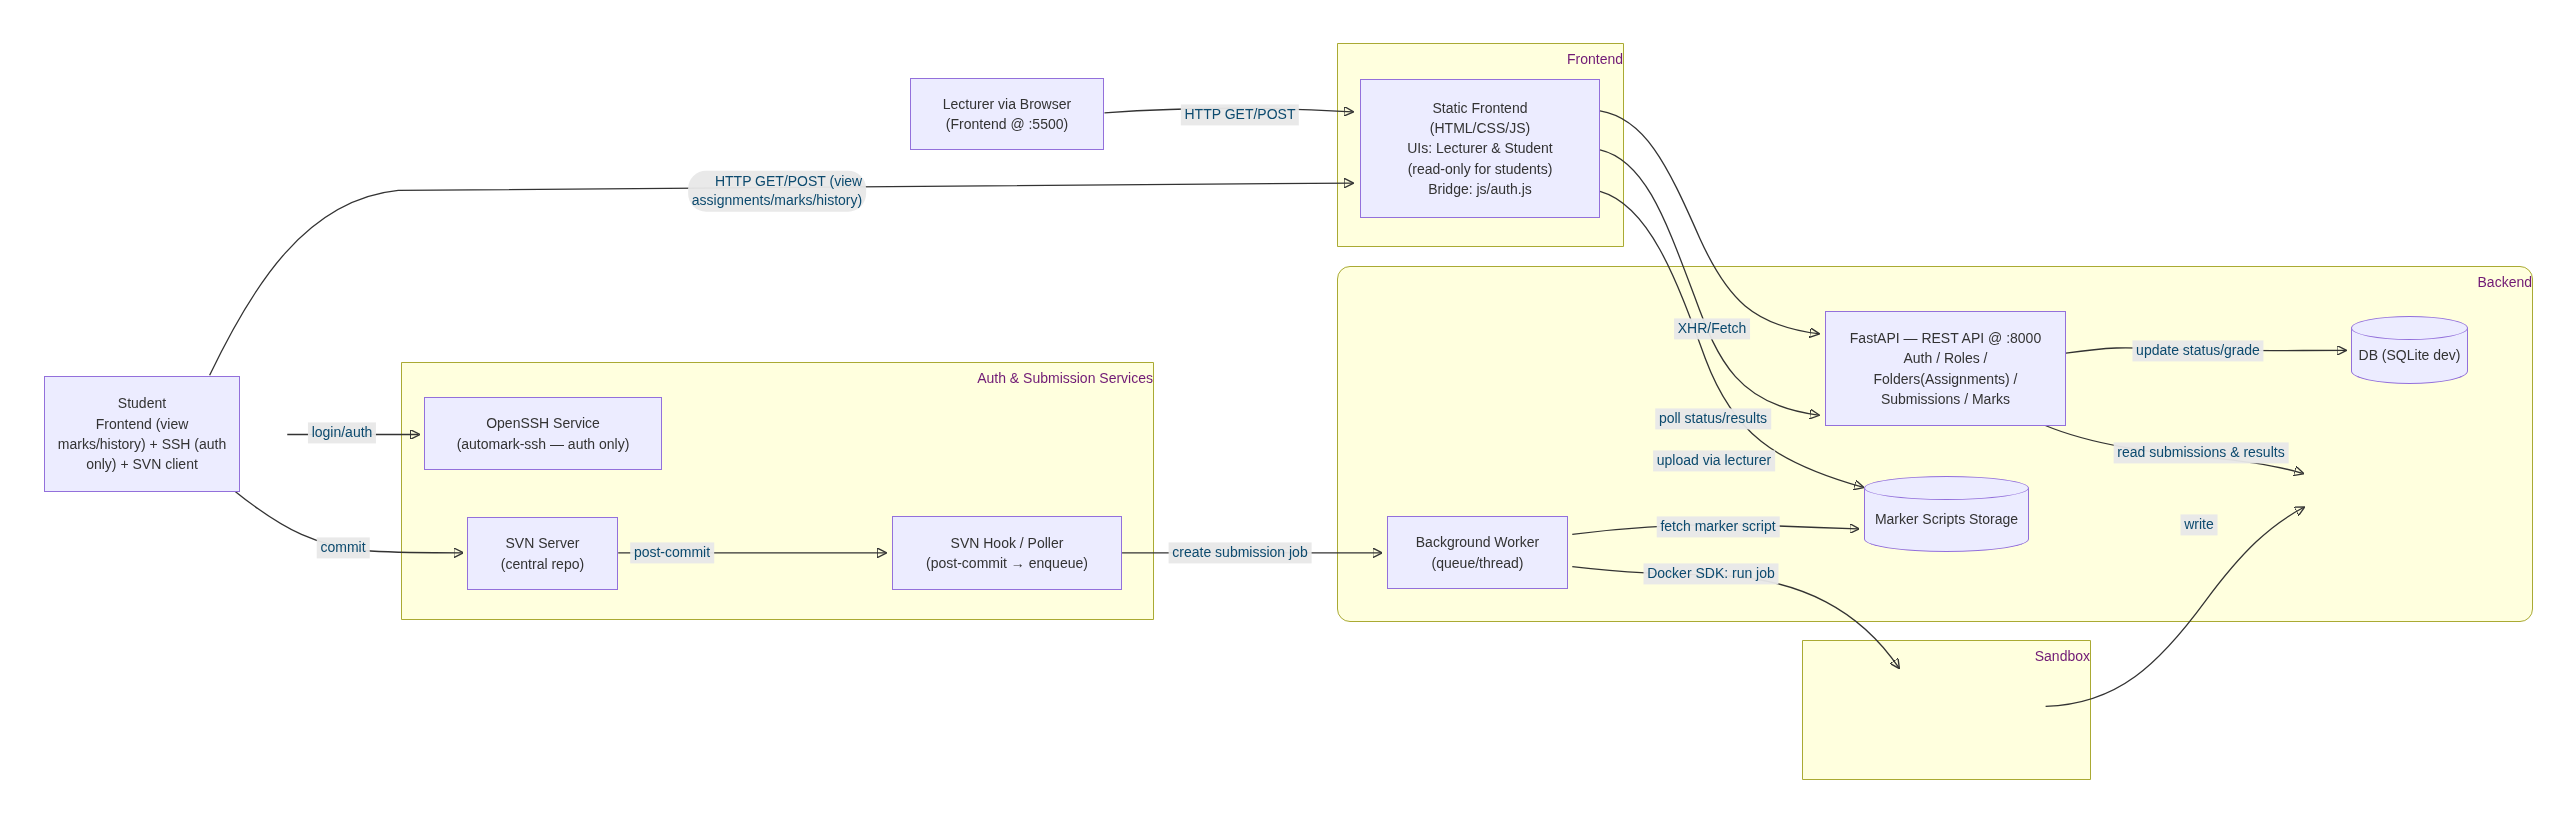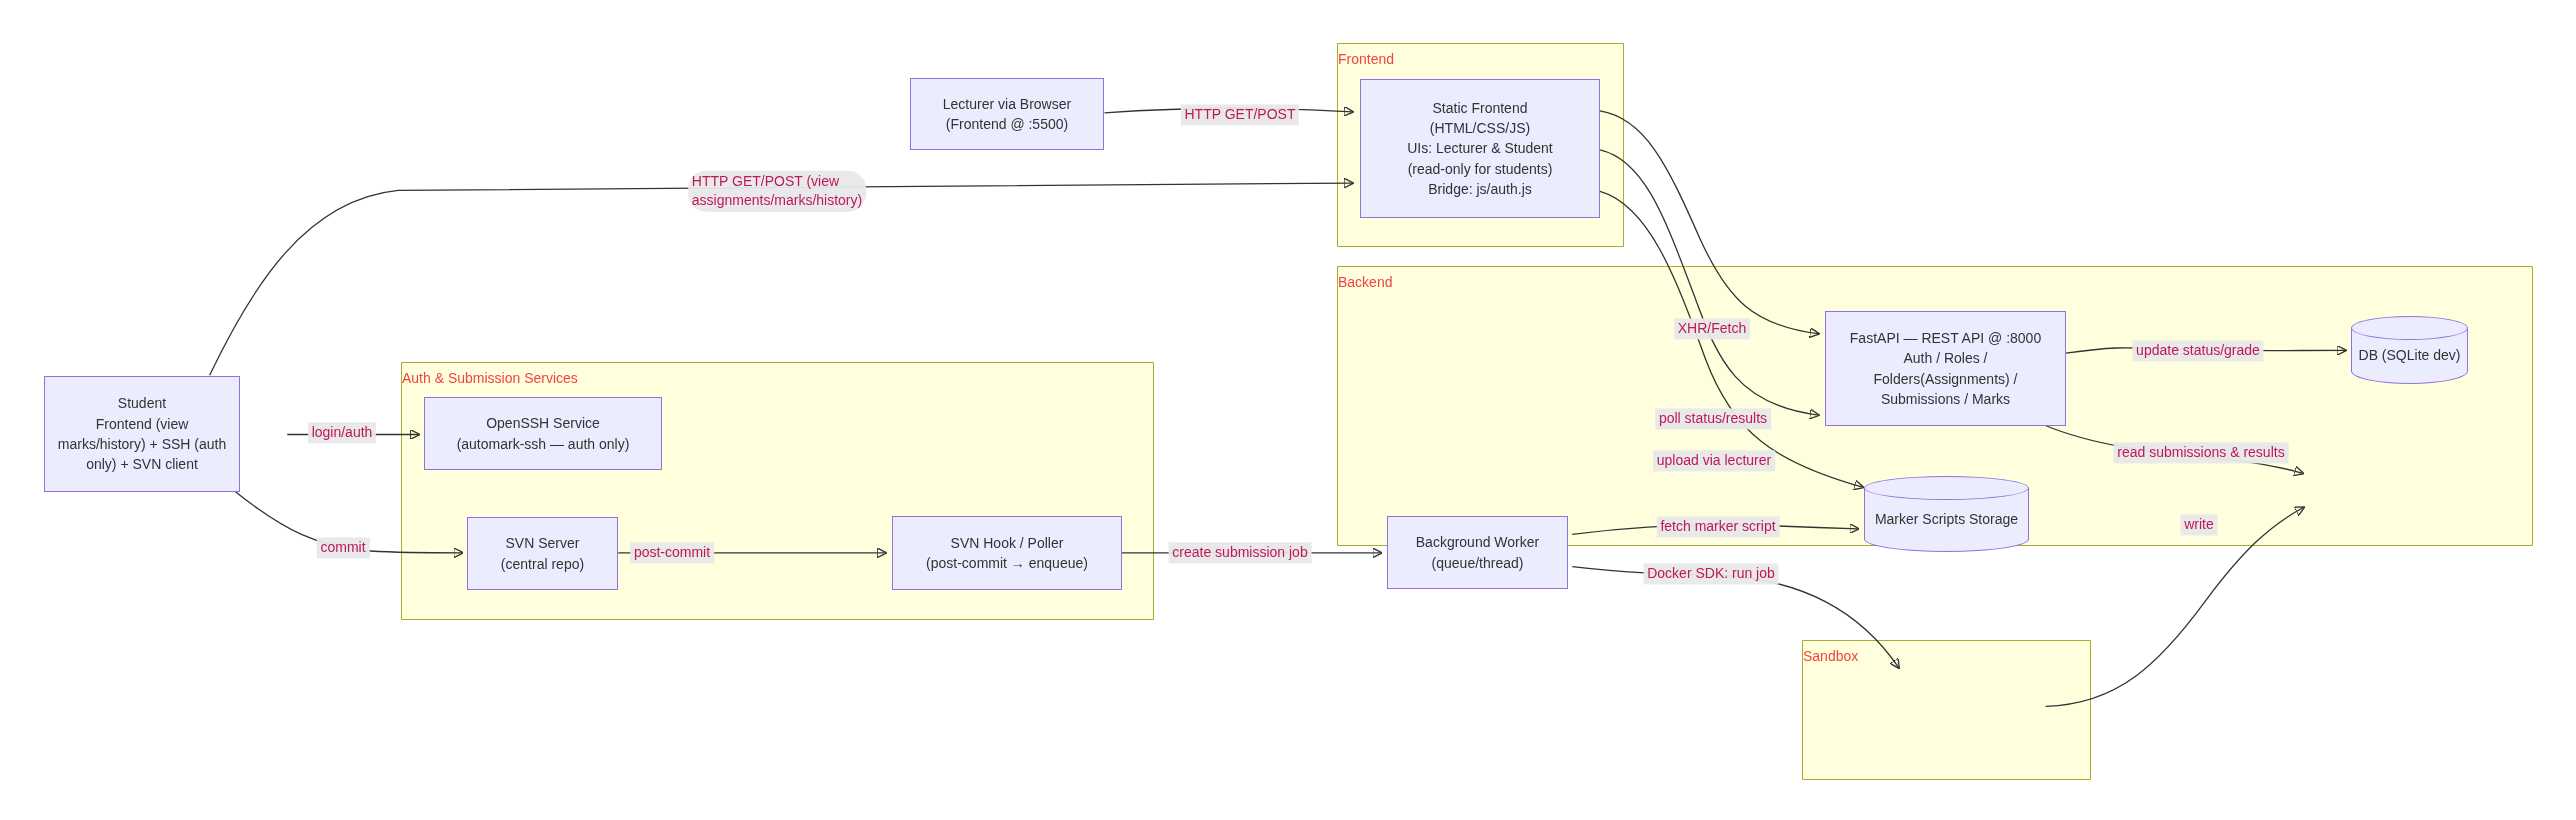--- a/index.html
+++ b/index.html
@@ -1,47 +1,47 @@
 <!DOCTYPE html>
 <html style="font-size:15px"><head>
 <meta charset="utf-8">
 <style>
   html,body{margin:0;padding:0;background:#ffffff;}
   #canvas{position:relative;width:2576px;height:820px;background:#ffffff;overflow:hidden;
           font-family:"Liberation Sans","DejaVu Sans",sans-serif;color:#333;}
   .cluster{position:absolute;background:#ffffde;border:0.9px solid #aaaa33;border-radius:0.9px;box-sizing:border-box;}
-  .cluster-title{position:absolute;left:0;right:0;top:7.4px;text-align:left;font-size:14px;color:#ef4444;}
+  .cluster-title{position:absolute;left:0;right:0;top:7.4px;text-align:right;font-size:14px;color:#701a75;}
   .node{position:absolute;background:#ececff;border:1.2px solid #9370db;box-sizing:border-box;
         display:flex;flex-direction:column;align-items:center;justify-content:center;
         font-size:14px;line-height:20.3px;text-align:center;z-index:5;}
   .cylinder{position:absolute;z-index:5;}
   .cyl-top{position:absolute;left:0;right:0;top:0;height:24px;border-radius:50%;background:#ececff;
            border:1.2px solid #9370db;box-sizing:border-box;z-index:2;}
   .cyl-body{position:absolute;left:0;right:0;top:12px;bottom:0;background:#ececff;border:1.2px solid #9370db;
             border-top:none;border-radius:0 0 50% 50% / 0 0 13px 13px;box-sizing:border-box;z-index:1;}
   .cyl-label{position:absolute;left:3.7px;right:3.7px;top:15px;bottom:5.5px;display:flex;flex-direction:column;
              align-items:center;justify-content:center;font-size:14px;line-height:20.3px;text-align:center;z-index:3;}
   .edge-label{position:absolute;transform:translate(-50%,-50%);background:rgba(232,232,232,0.95);
-              padding:0.9px 3.7px;font-size:14px;line-height:19.4px;color:#be185d;text-align:left;
+              padding:0.9px 3.7px;font-size:14px;line-height:19.4px;color:#0c4a6e;text-align:right;
               white-space:nowrap;z-index:8;}
   svg.edges{position:absolute;left:0;top:0;z-index:4;}
   svg.edges path{fill:none;stroke:#333333;stroke-width:1.4px;}
 </style>
 </head>
 <body>
 
 <div id="canvas">
 
   <div class="cluster" style="left:1337px;top:43px;width:287px;height:204px;">
     <div class="cluster-title">Frontend</div>
   </div>
   <div class="cluster" style="left:401px;top:362px;width:753px;height:258px;">
     <div class="cluster-title">Auth &amp; Submission Services</div>
   </div>
-  <div class="cluster" style="left:1337px;top:266px;width:1196px;height:280px;">
+  <div class="cluster" style="left:1337px;top:266px;width:1196px;height:356px;border-radius:13px;">
     <div class="cluster-title">Backend</div>
   </div>
   <div class="cluster" style="left:1802px;top:640px;width:289px;height:140px;">
     <div class="cluster-title">Sandbox</div>
   </div>
 
   <svg class="edges" width="2576" height="820" viewBox="0 0 2785 887">
     <defs>
       <marker id="arrow" viewBox="0 0 10 10" refX="8.5" refY="5" markerWidth="7.5" markerHeight="7.5" orient="auto-start-reverse">
         <path d="M0,0 L10,5 L0,10 z" fill="#333333" stroke="none"></path>

